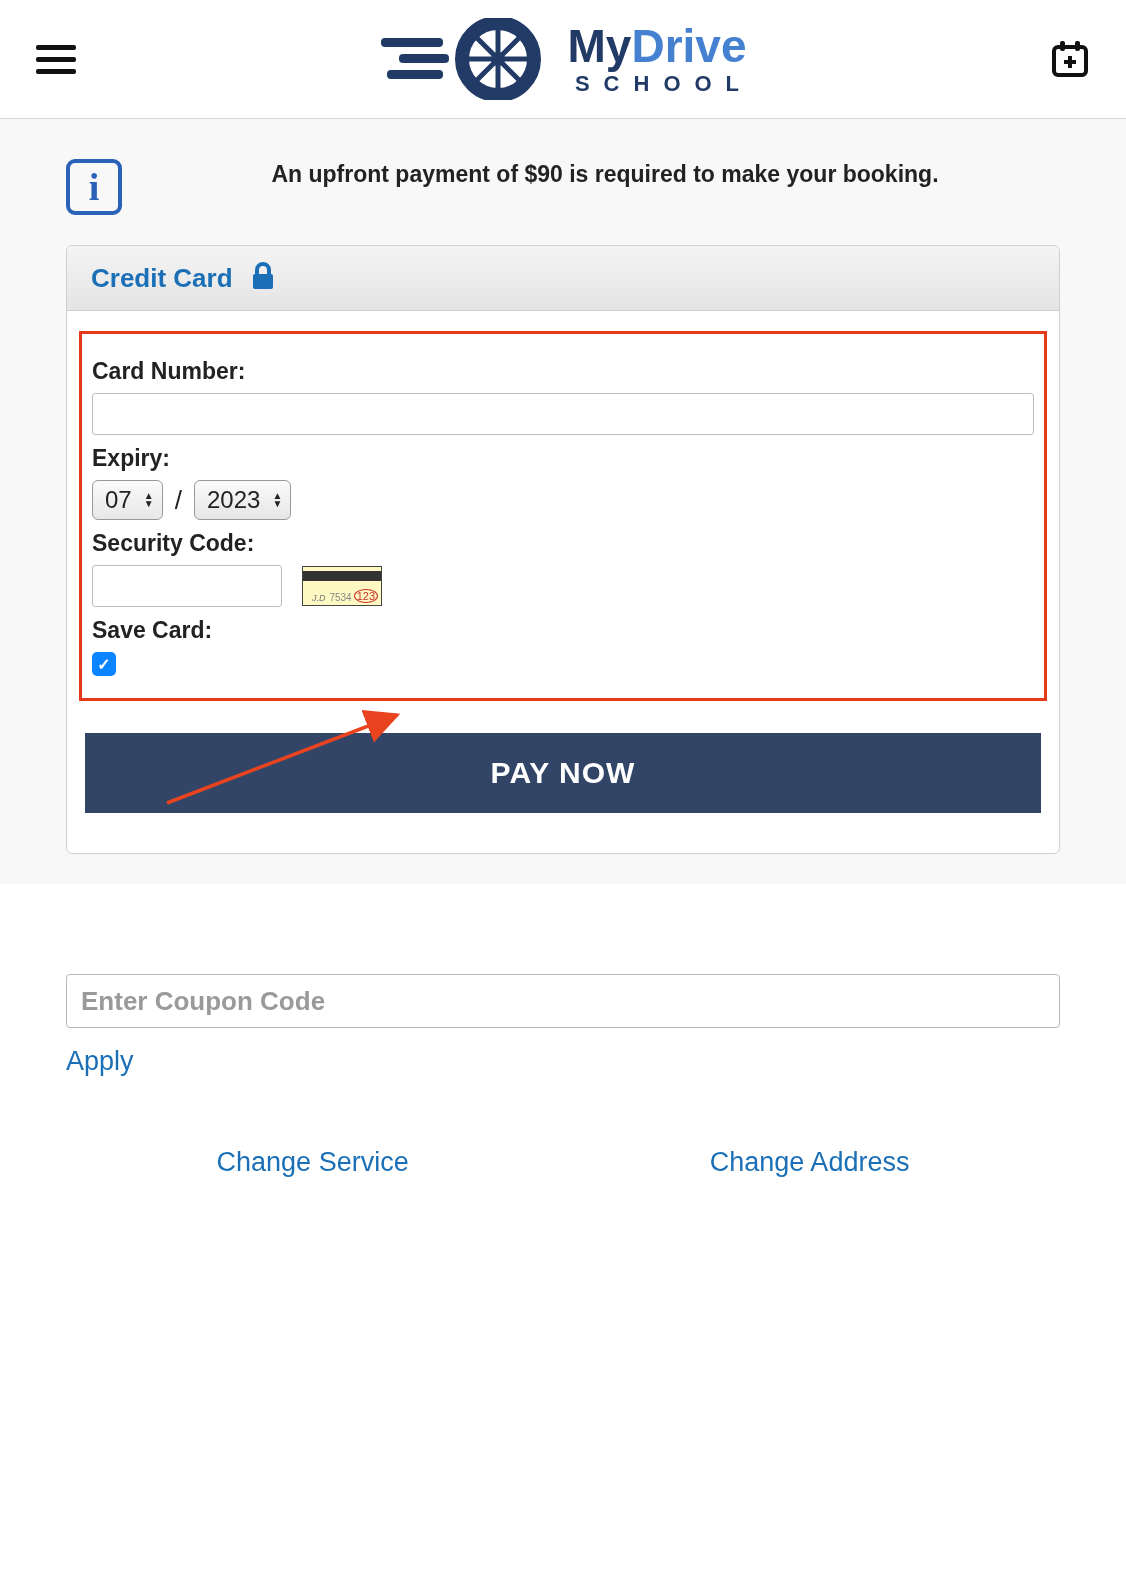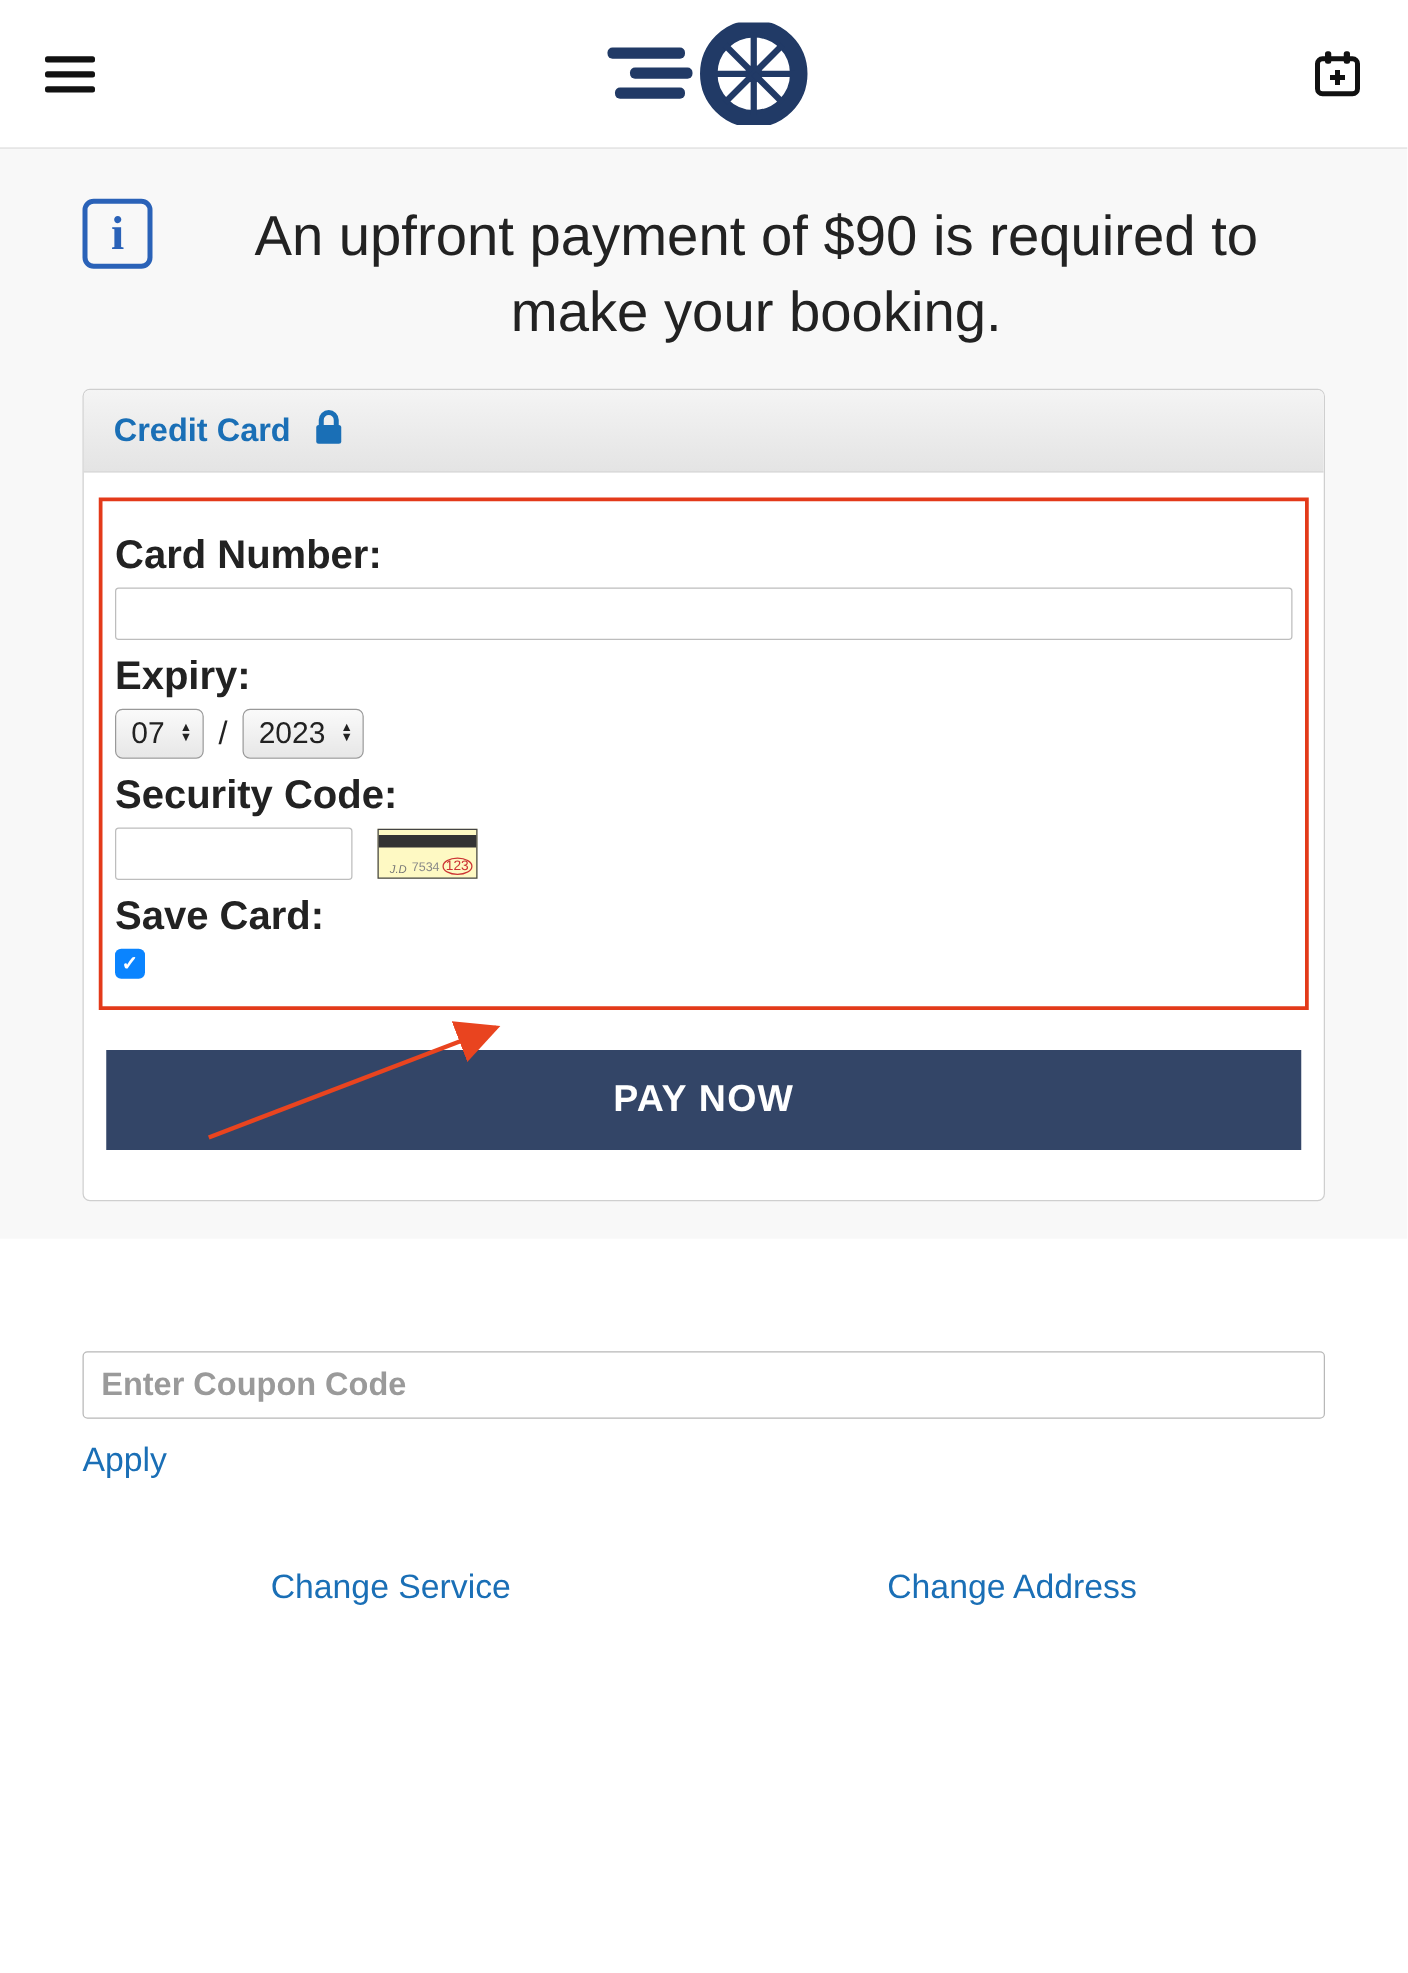--- a/index.html
+++ b/index.html
@@ -27,41 +27,41 @@
     .logo-wheel { width: 170px; height: 82px; position: relative; }
     .logo-text { display: flex; flex-direction: column; align-items: center; line-height: 1; }
     .logo-text-primary { font-size: 46px; font-weight: 800; letter-spacing: 0px; }
     .logo-text-primary .my { color: #213a66; }
     .logo-text-primary .drive { color: #4681d1; }
     .logo-text-school { font-size: 22px; color: #213a66; font-weight: 600; letter-spacing: 14px; margin-top: 4px; margin-left: 14px; }
     .cal-icon { width: 40px; height: 40px; cursor: pointer; }
     .content { padding: 40px 66px 30px 66px; background: #f8f8f8; }
     .info-row { display: flex; align-items: flex-start; gap: 28px; margin-bottom: 30px; }
     .info-icon { width: 56px; height: 56px; border: 4px solid #2a62b8; border-radius: 9px; display:flex; align-items:center; justify-content:center; color:#2a62b8; font-size:38px; font-weight: 800; font-family: Georgia, serif; flex-shrink:0;}
-    .info-text { font-size: 45px; font-weight: 400; color: #222; text-align: center; flex: 1; line-height: 1.35; }
+    .info-text { font-size: 23px; font-weight: 700; color: #222; text-align: center; flex: 1; line-height: 1.35; }
     .card {
       border: 1px solid #cfcfcf;
       border-radius: 6px;
       background: #fff;
       overflow: hidden;
     }
     .card-header {
       background: linear-gradient(#f4f4f4, #e4e4e4);
       border-bottom: 1px solid #cfcfcf;
       padding: 16px 24px;
       display: flex; align-items: center; gap: 18px;
     }
     .card-header-title { color: #1a6fb6; font-size: 26px; font-weight: 800; }
     .lock-icon { color: #1a6fb6; }
     .card-body { padding: 20px 12px 24px 12px; }
     .highlight-box {
       border: 3px solid #e33a1a;
       padding: 14px 10px 22px 10px;
     }
-    .field-label { font-size: 32px; font-weight: 800; color: #222; margin-bottom: 8px; margin-top: 10px;}
+    .field-label { font-size: 23px; font-weight: 800; color: #222; margin-bottom: 8px; margin-top: 10px;}
     .text-input {
       width: 100%; height: 42px; border: 1px solid #bdbdbd; border-radius: 3px;
       font-size: 20px; padding: 0 8px;
     }
     .expiry-row { display: flex; align-items: center; gap: 12px; }
     .select-wrap {
       position: relative; display: inline-flex; align-items:center;
       border: 1px solid #999; border-radius: 6px;
       background: linear-gradient(#fafafa,#e7e7e7);
       height: 40px; padding: 0 30px 0 12px;
@@ -122,20 +122,26 @@
           <line x1="125" y1="41" x2="102" y2="18"></line>
           <line x1="125" y1="41" x2="148" y2="18"></line>
           <line x1="125" y1="41" x2="102" y2="64"></line>
           <line x1="125" y1="41" x2="148" y2="64"></line>
         </g>
         <rect x="8" y="20" width="62" height="9" rx="4" fill="#213a66"></rect>
         <rect x="26" y="36" width="50" height="9" rx="4" fill="#213a66"></rect>
         <rect x="14" y="52" width="56" height="9" rx="4" fill="#213a66"></rect>
       </svg>
     </div>
+    <div class="logo-text">
+      <div class="logo-text-primary">
+        <span class="my">My</span><span class="drive">Drive</span>
+      </div>
+      <div class="logo-text-school">SCHOOL</div>
+    </div>
   </div>
   <div class="cal-icon">
     <svg viewBox="0 0 40 40" width="40" height="40">
       <rect x="4" y="8" width="32" height="28" rx="4" fill="none" stroke="#111" stroke-width="4"></rect>
       <rect x="10" y="2" width="5" height="10" rx="2" fill="#111"></rect>
       <rect x="25" y="2" width="5" height="10" rx="2" fill="#111"></rect>
       <line x1="20" y1="17" x2="20" y2="29" stroke="#111" stroke-width="4"></line>
       <line x1="14" y1="23" x2="26" y2="23" stroke="#111" stroke-width="4"></line>
     </svg>
   </div>

